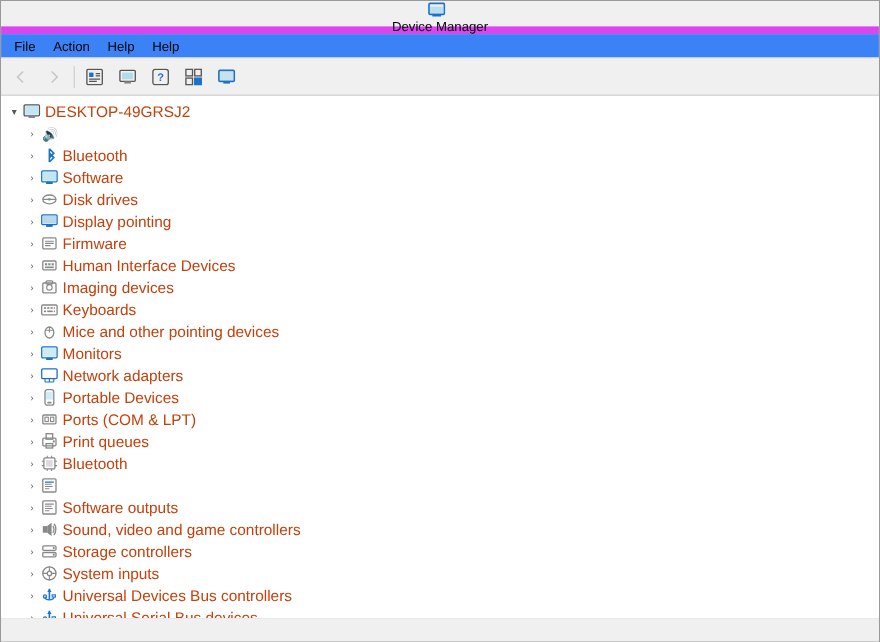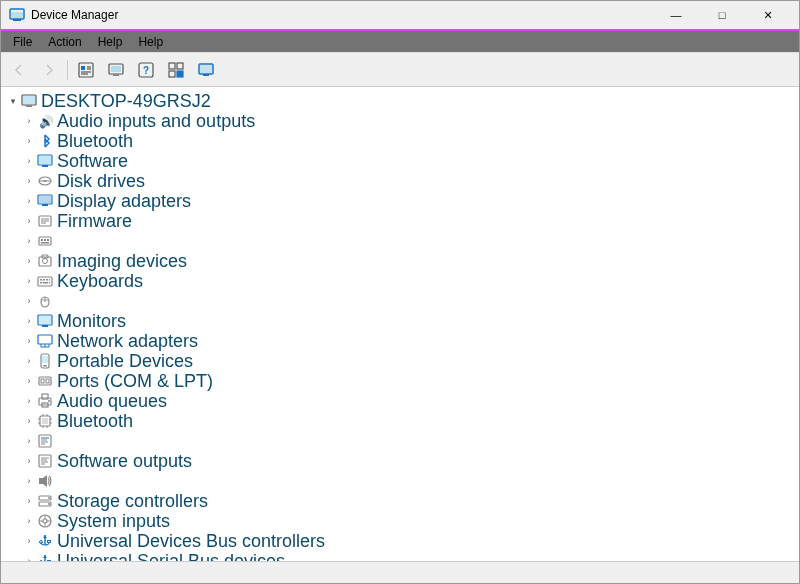--- a/index.html
+++ b/index.html
@@ -22,22 +22,23 @@
       display: flex;
       flex-direction: column;
       box-shadow: 2px 2px 8px rgba(0,0,0,0.3);
     }
     .title-bar {
       background: #f0f0f0;
       height: 30px;
       display: flex;
       align-items: center;
       padding: 0 8px;
-      border-bottom: 2px solid #d946ef;
+      border-bottom: 7px solid #d946ef;
       user-select: none;
+      flex-direction: column;
     }
     .title-bar-icon {
       width: 16px;
       height: 16px;
       margin-right: 6px;
       display: flex;
       align-items: center;
       justify-content: center;
     }
     .title-bar-text {
@@ -60,21 +61,21 @@
       color: #000;
       background: transparent;
       border: none;
     }
     .menu-bar {
       height: 22px;
       display: flex;
       align-items: center;
       padding: 0 4px;
       border-bottom: 1px solid #e0e0e0;
-      background: #737373;
+      background: #3b82f6;
     }
     .menu-item {
       padding: 2px 8px;
       cursor: pointer;
       font-size: 12px;
       color: #000;
     }
     .toolbar {
       height: 34px;
       display: flex;
@@ -136,22 +137,22 @@
       width: 16px;
       height: 16px;
       margin-right: 4px;
       display: inline-flex;
       align-items: center;
       justify-content: center;
       flex-shrink: 0;
       font-size: 12px;
     }
     .tree-label {
-      font-size: 18px;
-      color: #0c4a6e;
+      font-size: 14px;
+      color: #c2410c;
     }
     .indent-1 { padding-left: 20px; }
     
     .status-bar {
       height: 22px;
       background: #f0f0f0;
       border-top: 1px solid #ccc;
       display: flex;
       align-items: center;
       padding: 0 8px;
@@ -259,21 +260,20 @@
       </div>
 
       <div id="tree-children">
           <div class="tree-item indent-1">
             <span class="chevron">›</span>
             <span class="tree-icon">
               <svg width="16" height="16" viewBox="0 0 16 16">
                 <text x="2" y="13" font-size="12">🔊</text>
               </svg>
             </span>
-            <span class="tree-label">Audio inputs and outputs</span>
           </div>
           <div class="tree-item indent-1">
             <span class="chevron">›</span>
             <span class="tree-icon">
               <svg width="16" height="16" viewBox="0 0 16 16">
                 <path d="M8 2v12M8 2l4 4-4 4M8 14l4-4-4-4" fill="none" stroke="#1a73c8" stroke-width="1.5"></path>
               </svg>
             </span>
             <span class="tree-label">Bluetooth</span>
           </div>
@@ -301,21 +301,21 @@
           </div>
           <div class="tree-item indent-1">
             <span class="chevron">›</span>
             <span class="tree-icon">
               <svg width="16" height="16" viewBox="0 0 16 16">
                 <rect x="1" y="2" width="14" height="9" rx="1" fill="none" stroke="#1a73c8" stroke-width="1.2"></rect>
                 <rect x="2" y="3" width="12" height="7" fill="#1a73c8" opacity="0.3"></rect>
                 <rect x="5" y="11" width="6" height="2" fill="#1a73c8"></rect>
               </svg>
             </span>
-            <span class="tree-label">Display adapters</span>
+            <span class="tree-label">Display pointing</span>
           </div>
           <div class="tree-item indent-1">
             <span class="chevron">›</span>
             <span class="tree-icon">
               <svg width="16" height="16" viewBox="0 0 16 16">
                 <rect x="2" y="3" width="12" height="10" rx="1" fill="none" stroke="#888" stroke-width="1.2"></rect>
                 <line x1="4" y1="6" x2="12" y2="6" stroke="#888" stroke-width="1"></line>
                 <line x1="4" y1="8" x2="12" y2="8" stroke="#888" stroke-width="1"></line>
                 <line x1="4" y1="10" x2="9" y2="10" stroke="#888" stroke-width="1"></line>
               </svg>
@@ -326,20 +326,21 @@
             <span class="chevron">›</span>
             <span class="tree-icon">
               <svg width="16" height="16" viewBox="0 0 16 16">
                 <rect x="2" y="4" width="12" height="8" rx="1" fill="none" stroke="#888" stroke-width="1.2"></rect>
                 <rect x="4" y="6" width="2" height="2" fill="#888"></rect>
                 <rect x="7" y="6" width="2" height="2" fill="#888"></rect>
                 <rect x="10" y="6" width="2" height="2" fill="#888"></rect>
                 <rect x="4" y="9" width="8" height="1.5" fill="#888"></rect>
               </svg>
             </span>
+            <span class="tree-label">Human Interface Devices</span>
           </div>
           <div class="tree-item indent-1">
             <span class="chevron">›</span>
             <span class="tree-icon">
               <svg width="16" height="16" viewBox="0 0 16 16">
                 <rect x="2" y="4" width="12" height="9" rx="1" fill="none" stroke="#888" stroke-width="1.2"></rect>
                 <circle cx="8" cy="8" r="2.5" fill="none" stroke="#888" stroke-width="1"></circle>
                 <rect x="5" y="2" width="6" height="3" rx="1" fill="none" stroke="#888" stroke-width="1.2"></rect>
               </svg>
             </span>
@@ -363,20 +364,21 @@
           </div>
           <div class="tree-item indent-1">
             <span class="chevron">›</span>
             <span class="tree-icon">
               <svg width="16" height="16" viewBox="0 0 16 16">
                 <ellipse cx="8" cy="9" rx="4" ry="5" fill="none" stroke="#888" stroke-width="1.2"></ellipse>
                 <line x1="8" y1="4" x2="8" y2="9" stroke="#888" stroke-width="1"></line>
                 <line x1="4" y1="7" x2="12" y2="7" stroke="#888" stroke-width="0.8"></line>
               </svg>
             </span>
+            <span class="tree-label">Mice and other pointing devices</span>
           </div>
           <div class="tree-item indent-1">
             <span class="chevron">›</span>
             <span class="tree-icon">
               <svg width="16" height="16" viewBox="0 0 16 16">
                 <rect x="1" y="2" width="14" height="10" rx="1" fill="none" stroke="#1a73c8" stroke-width="1.2"></rect>
                 <rect x="2" y="3" width="12" height="8" fill="#87ceeb" opacity="0.4"></rect>
                 <rect x="5" y="12" width="6" height="2" fill="#1a73c8"></rect>
               </svg>
             </span>
@@ -420,21 +422,21 @@
           <div class="tree-item indent-1">
             <span class="chevron">›</span>
             <span class="tree-icon">
               <svg width="16" height="16" viewBox="0 0 16 16">
                 <rect x="2" y="5" width="12" height="7" rx="1" fill="none" stroke="#888" stroke-width="1.2"></rect>
                 <rect x="5" y="1" width="6" height="5" fill="none" stroke="#888" stroke-width="1.2"></rect>
                 <rect x="5" y="10" width="6" height="4" fill="none" stroke="#888" stroke-width="1.2"></rect>
                 <circle cx="12" cy="8" r="1" fill="#888"></circle>
               </svg>
             </span>
-            <span class="tree-label">Audio queues</span>
+            <span class="tree-label">Print queues</span>
           </div>
           <div class="tree-item indent-1">
             <span class="chevron">›</span>
             <span class="tree-icon">
               <svg width="16" height="16" viewBox="0 0 16 16">
                 <rect x="3" y="3" width="10" height="10" rx="1" fill="none" stroke="#888" stroke-width="1.2"></rect>
                 <rect x="5" y="5" width="6" height="6" fill="#888" opacity="0.3"></rect>
                 <line x1="6" y1="1" x2="6" y2="3" stroke="#888" stroke-width="1"></line>
                 <line x1="10" y1="1" x2="10" y2="3" stroke="#888" stroke-width="1"></line>
                 <line x1="6" y1="13" x2="6" y2="15" stroke="#888" stroke-width="1"></line>
@@ -475,20 +477,21 @@
           <div class="tree-item indent-1">
             <span class="chevron">›</span>
             <span class="tree-icon">
               <svg width="16" height="16" viewBox="0 0 16 16">
                 <rect x="2" y="5" width="4" height="6" fill="#888"></rect>
                 <path d="M6 5L10 2v12L6 11" fill="#888"></path>
                 <path d="M11 5c1.5 1 1.5 5 0 6" fill="none" stroke="#888" stroke-width="1.2"></path>
                 <path d="M12 3c2.5 1.5 2.5 8 0 10" fill="none" stroke="#888" stroke-width="1.2"></path>
               </svg>
             </span>
+            <span class="tree-label">Sound, video and game controllers</span>
           </div>
           <div class="tree-item indent-1">
             <span class="chevron">›</span>
             <span class="tree-icon">
               <svg width="16" height="16" viewBox="0 0 16 16">
                 <rect x="2" y="3" width="12" height="4" rx="1" fill="none" stroke="#888" stroke-width="1.2"></rect>
                 <rect x="2" y="9" width="12" height="4" rx="1" fill="none" stroke="#888" stroke-width="1.2"></rect>
                 <circle cx="12" cy="5" r="1" fill="#888"></circle>
                 <circle cx="12" cy="11" r="1" fill="#888"></circle>
               </svg>

